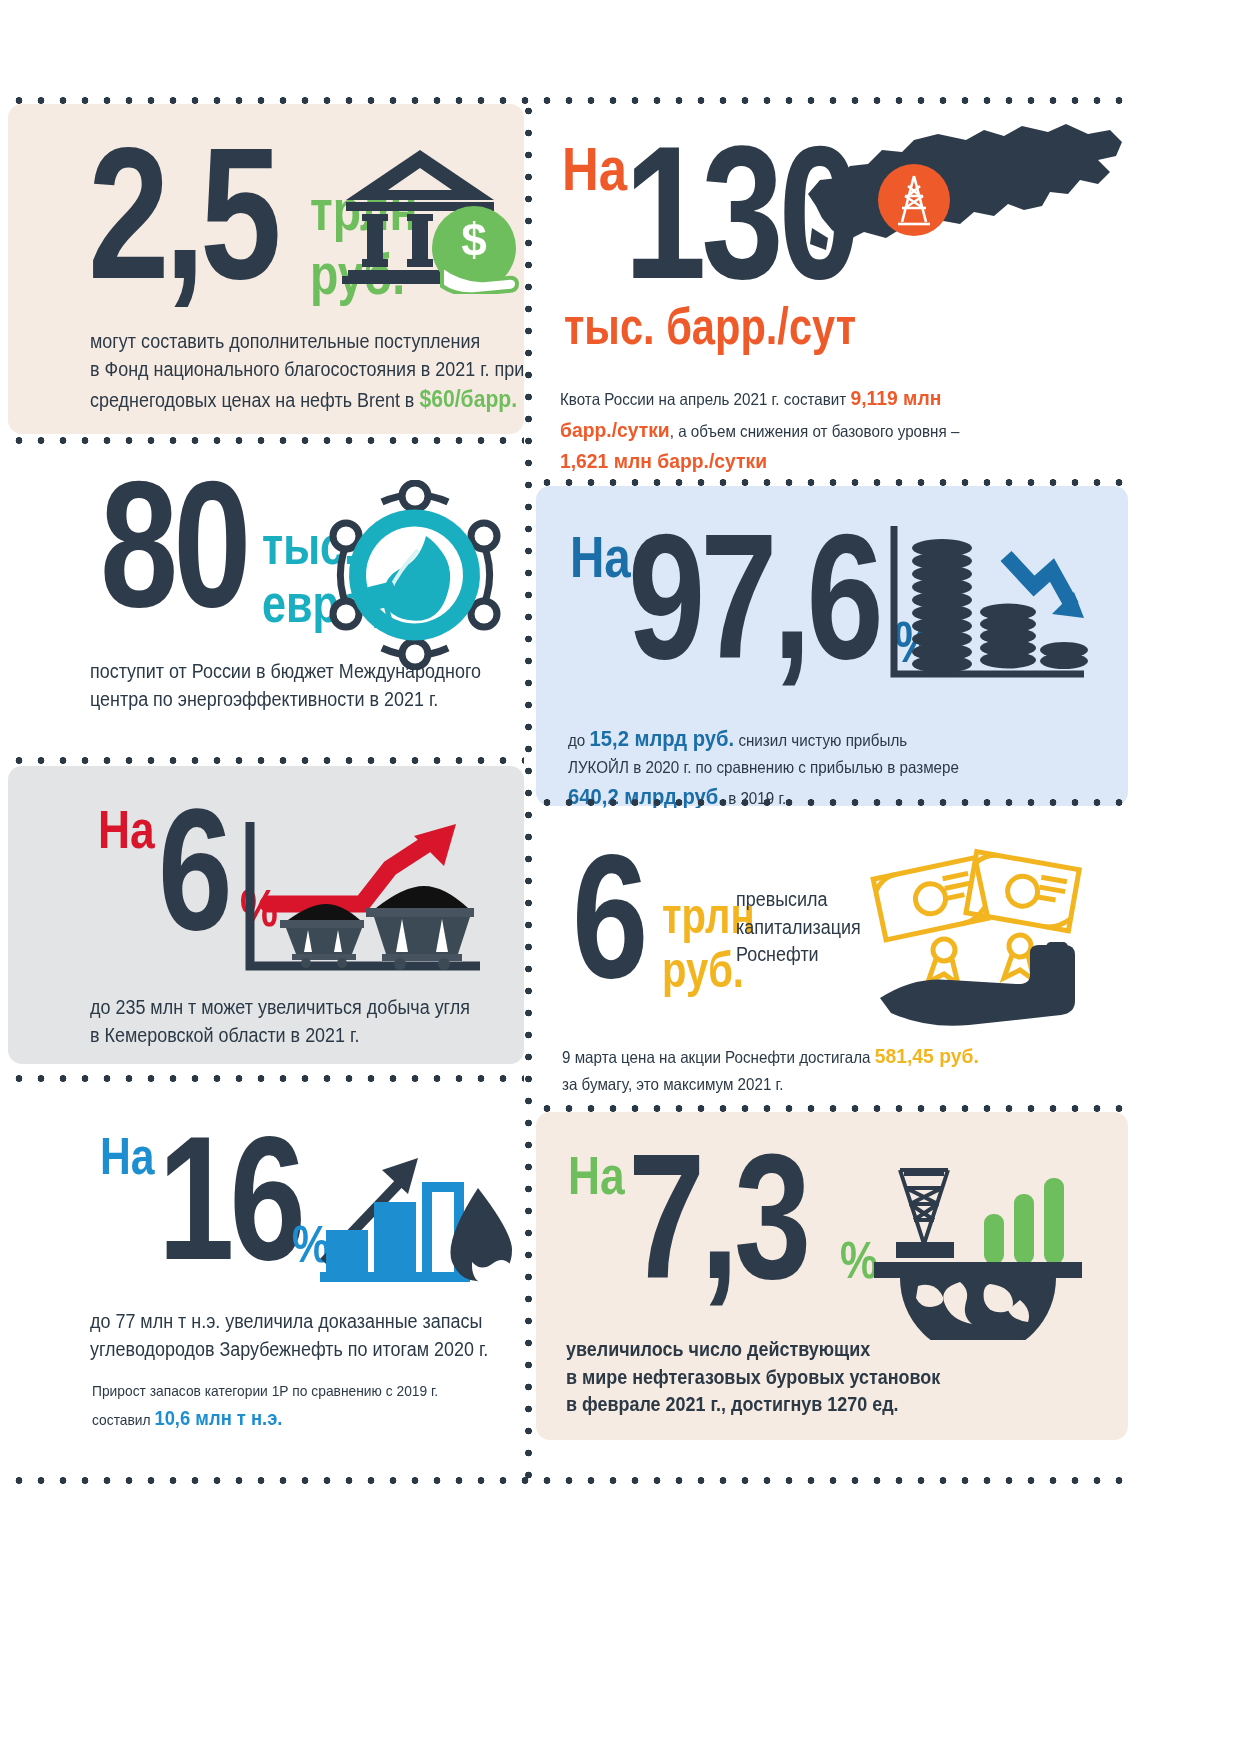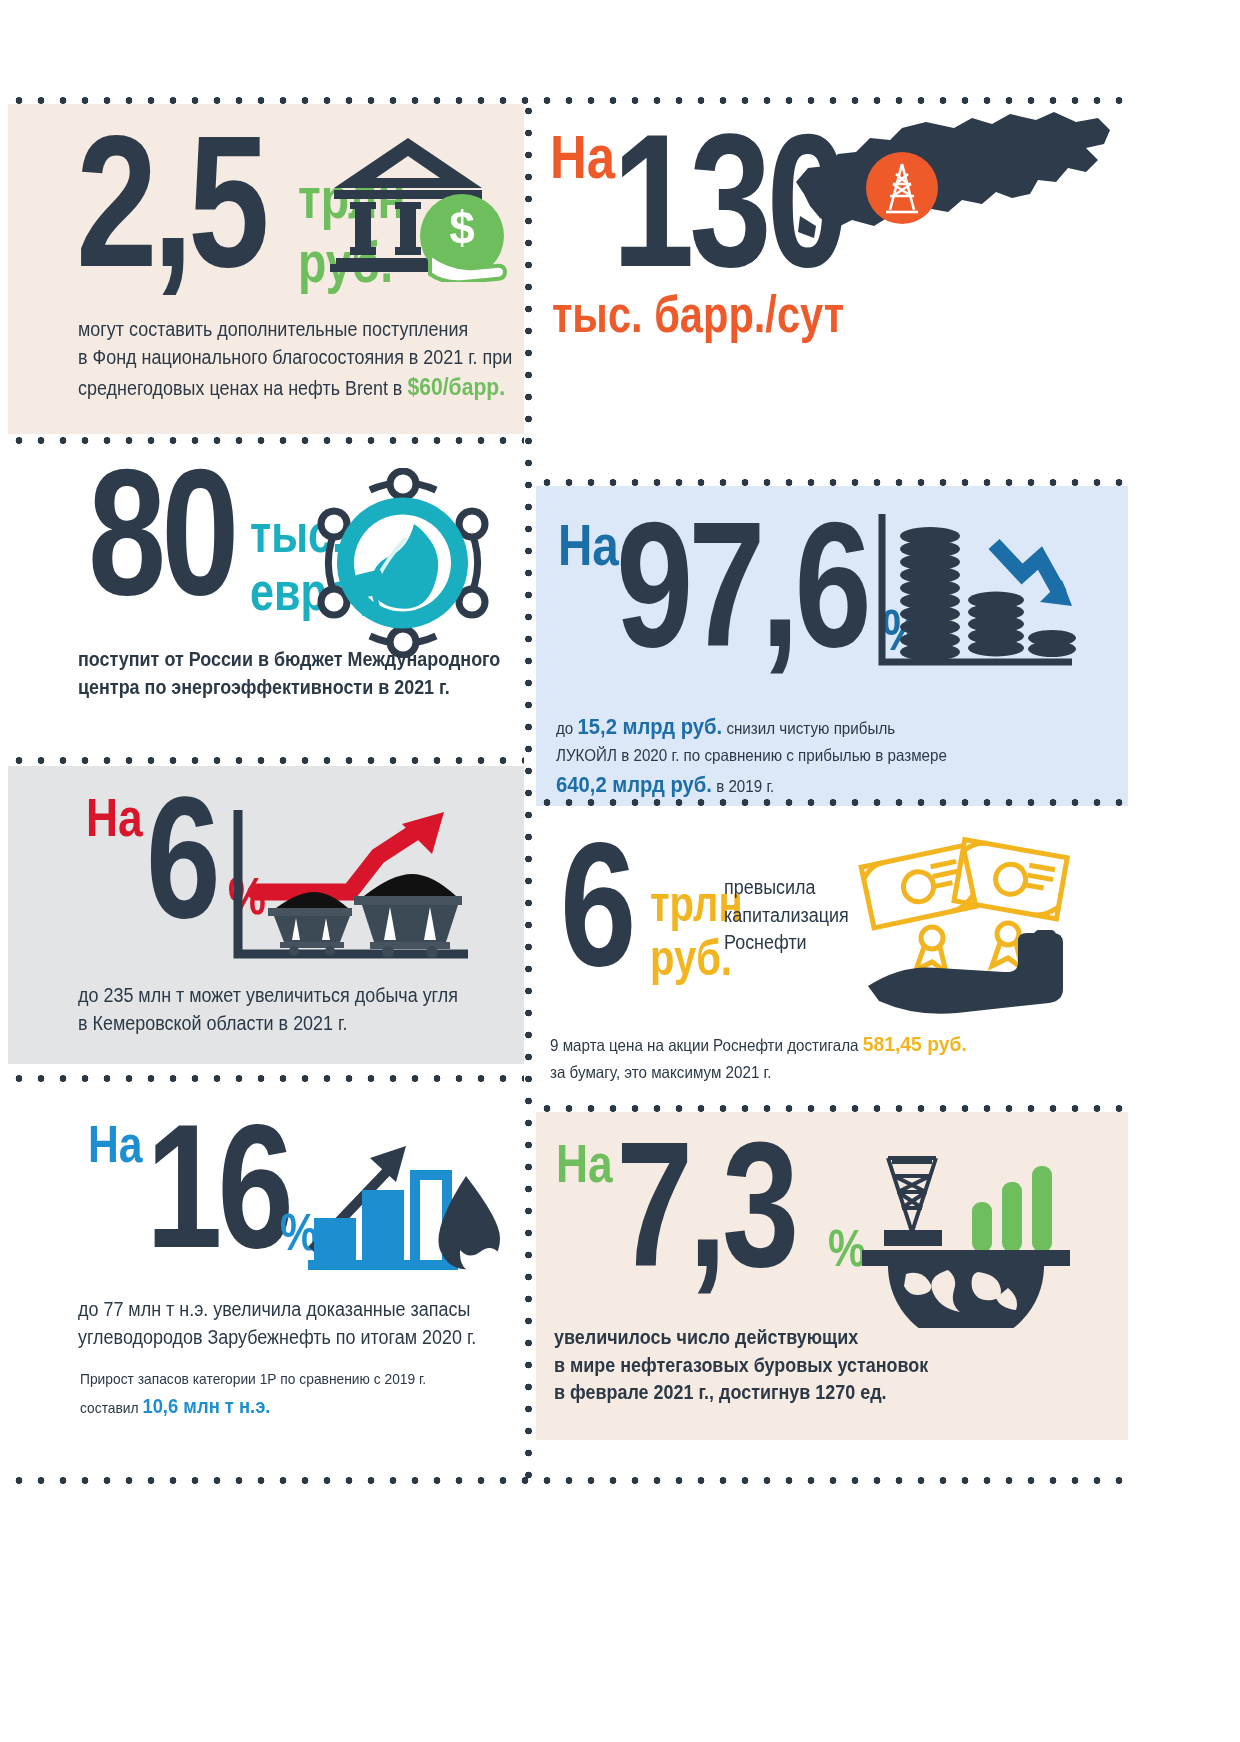--- a/index.html
+++ b/index.html
@@ -11,21 +11,22 @@
   }
   .page {
     position: relative;
     width: 1240px; height: 1742px;
     background: #ffffff;
   }
 
   
   .panel {
     position: absolute;
-    padding: 0;
+    padding: 12px;
+    border-radius: 14px;
   }
   .panel-inner { position: relative; width: 100%; height: 100%; }
 
   
   .dot-h {
     position: absolute;
     height: 9px;
     background-image: radial-gradient(circle, #2b3947 3.2px, rgba(0,0,0,0) 3.6px);
     background-size: 22px 9px;
     background-repeat: repeat-x;
@@ -162,20 +163,31 @@
           <circle cx="116" cy="80" r="36" fill="#ee5a2a"></circle>
           <g stroke="#ffffff" stroke-width="2.6" fill="none">
             <path d="M116 56 L104 102 M116 56 L128 102 M107 76 L125 76 M104 88 L128 88"></path>
             <path d="M107 76 L125 88 M125 76 L107 88 M110 66 L122 76 M122 66 L110 76"></path>
             <path d="M100 104 L132 104"></path>
           </g>
         </svg>
       </div>
 
 
+      <div style="position:absolute; left:12px; top:266px;">
+        <div class="caption cap-md">
+          <span>Квота России на апрель 2021 г. составит </span><span class="hl" style="color:#ee5a2a; font-size:21px;">9,119 млн</span>
+        </div>
+        <div class="caption cap-md">
+          <span class="hl" style="color:#ee5a2a; font-size:21px;">барр./сутки</span><span>, а объем снижения от базового уровня –</span>
+        </div>
+        <div class="caption cap-md">
+          <span class="hl" style="color:#ee5a2a; font-size:21px;">1,621 млн барр./сутки</span>
+        </div>
+      </div>
     </div>
   </div>
 
   <div class="panel" style="left:8px; top:446px; width:516px; height:288px; background:#ffffff;">
     <div class="panel-inner">
       <div class="stat-row" style="position:absolute; left:80px; top:16px;">
         <div class="bignum" style="font-size:180px; width:200px;">80</div>
         <div style="margin-left:-38px; margin-top:46px;">
           <div class="unit" style="font-size:54px; color:#1aafc0;">тыс.</div>
           <div class="unit" style="font-size:54px; color:#1aafc0; margin-top:6px;">евро</div>
@@ -203,21 +215,21 @@
                    q10 -27 -4 -46 q-8 -11 -16 -16 z" fill="#1aafc0"></path>
           <path d="M98 70 q-20 22 -28 40" fill="none" stroke="#d9f2f4" stroke-width="4"></path>
           <g fill="#1aafc0">
             <rect x="48" y="104" width="28" height="24" rx="4" transform="rotate(-14 62 116)"></rect>
             <rect x="52" y="128" width="5" height="20" transform="rotate(-14 54 138)"></rect>
             <rect x="66" y="125" width="5" height="20" transform="rotate(-14 68 135)"></rect>
           </g>
         </svg>
       </div>
 
-      <div style="position:absolute; left:70px; top:200px;font-weight:bold;">
+      <div style="position:absolute; left:70px; top:200px;">
         <div class="caption cap-lg">поступит от России в бюджет Международного</div>
         <div class="caption cap-lg">центра по энергоэффективности в 2021 г.</div>
       </div>
     </div>
   </div>
 
   <div class="panel" style="left:536px; top:486px; width:592px; height:320px; background:#dce8f7;">
     <div class="panel-inner">
       <div style="position:absolute; left:22px; top:30px; display:flex; align-items:flex-start;">
         <div class="prefix" style="font-size:58px; color:#1b6ea8; width:62px;">На</div>

